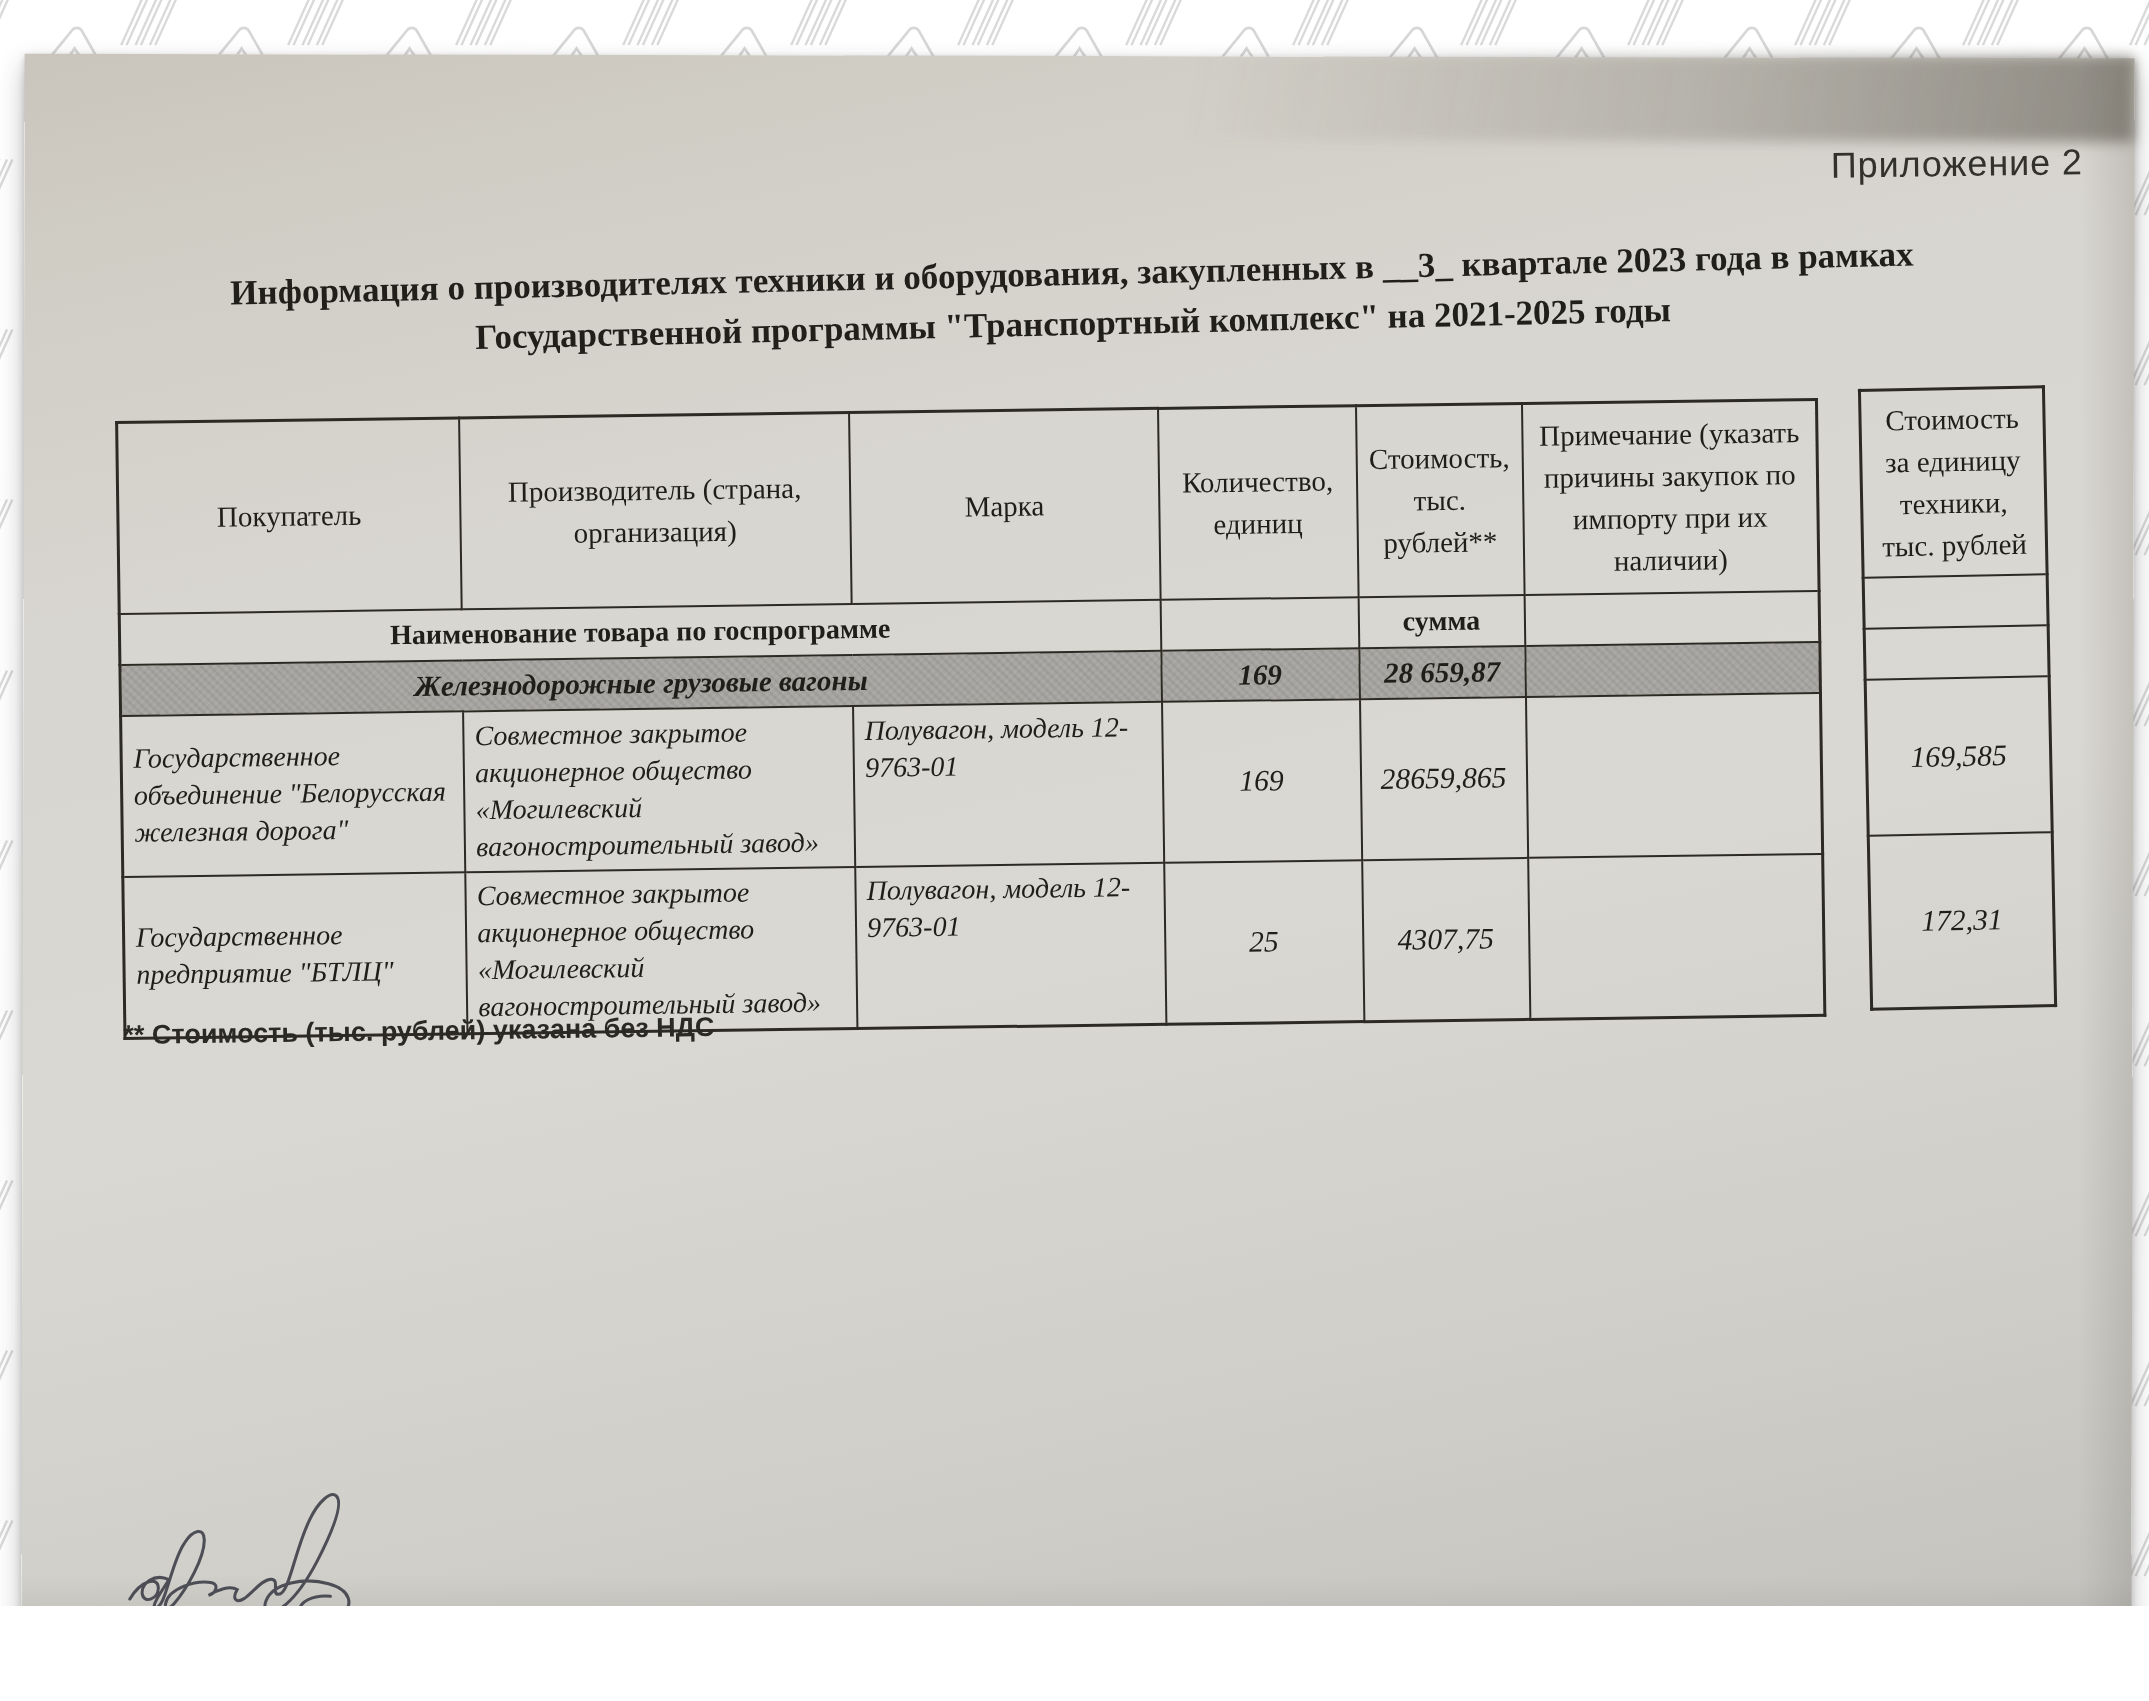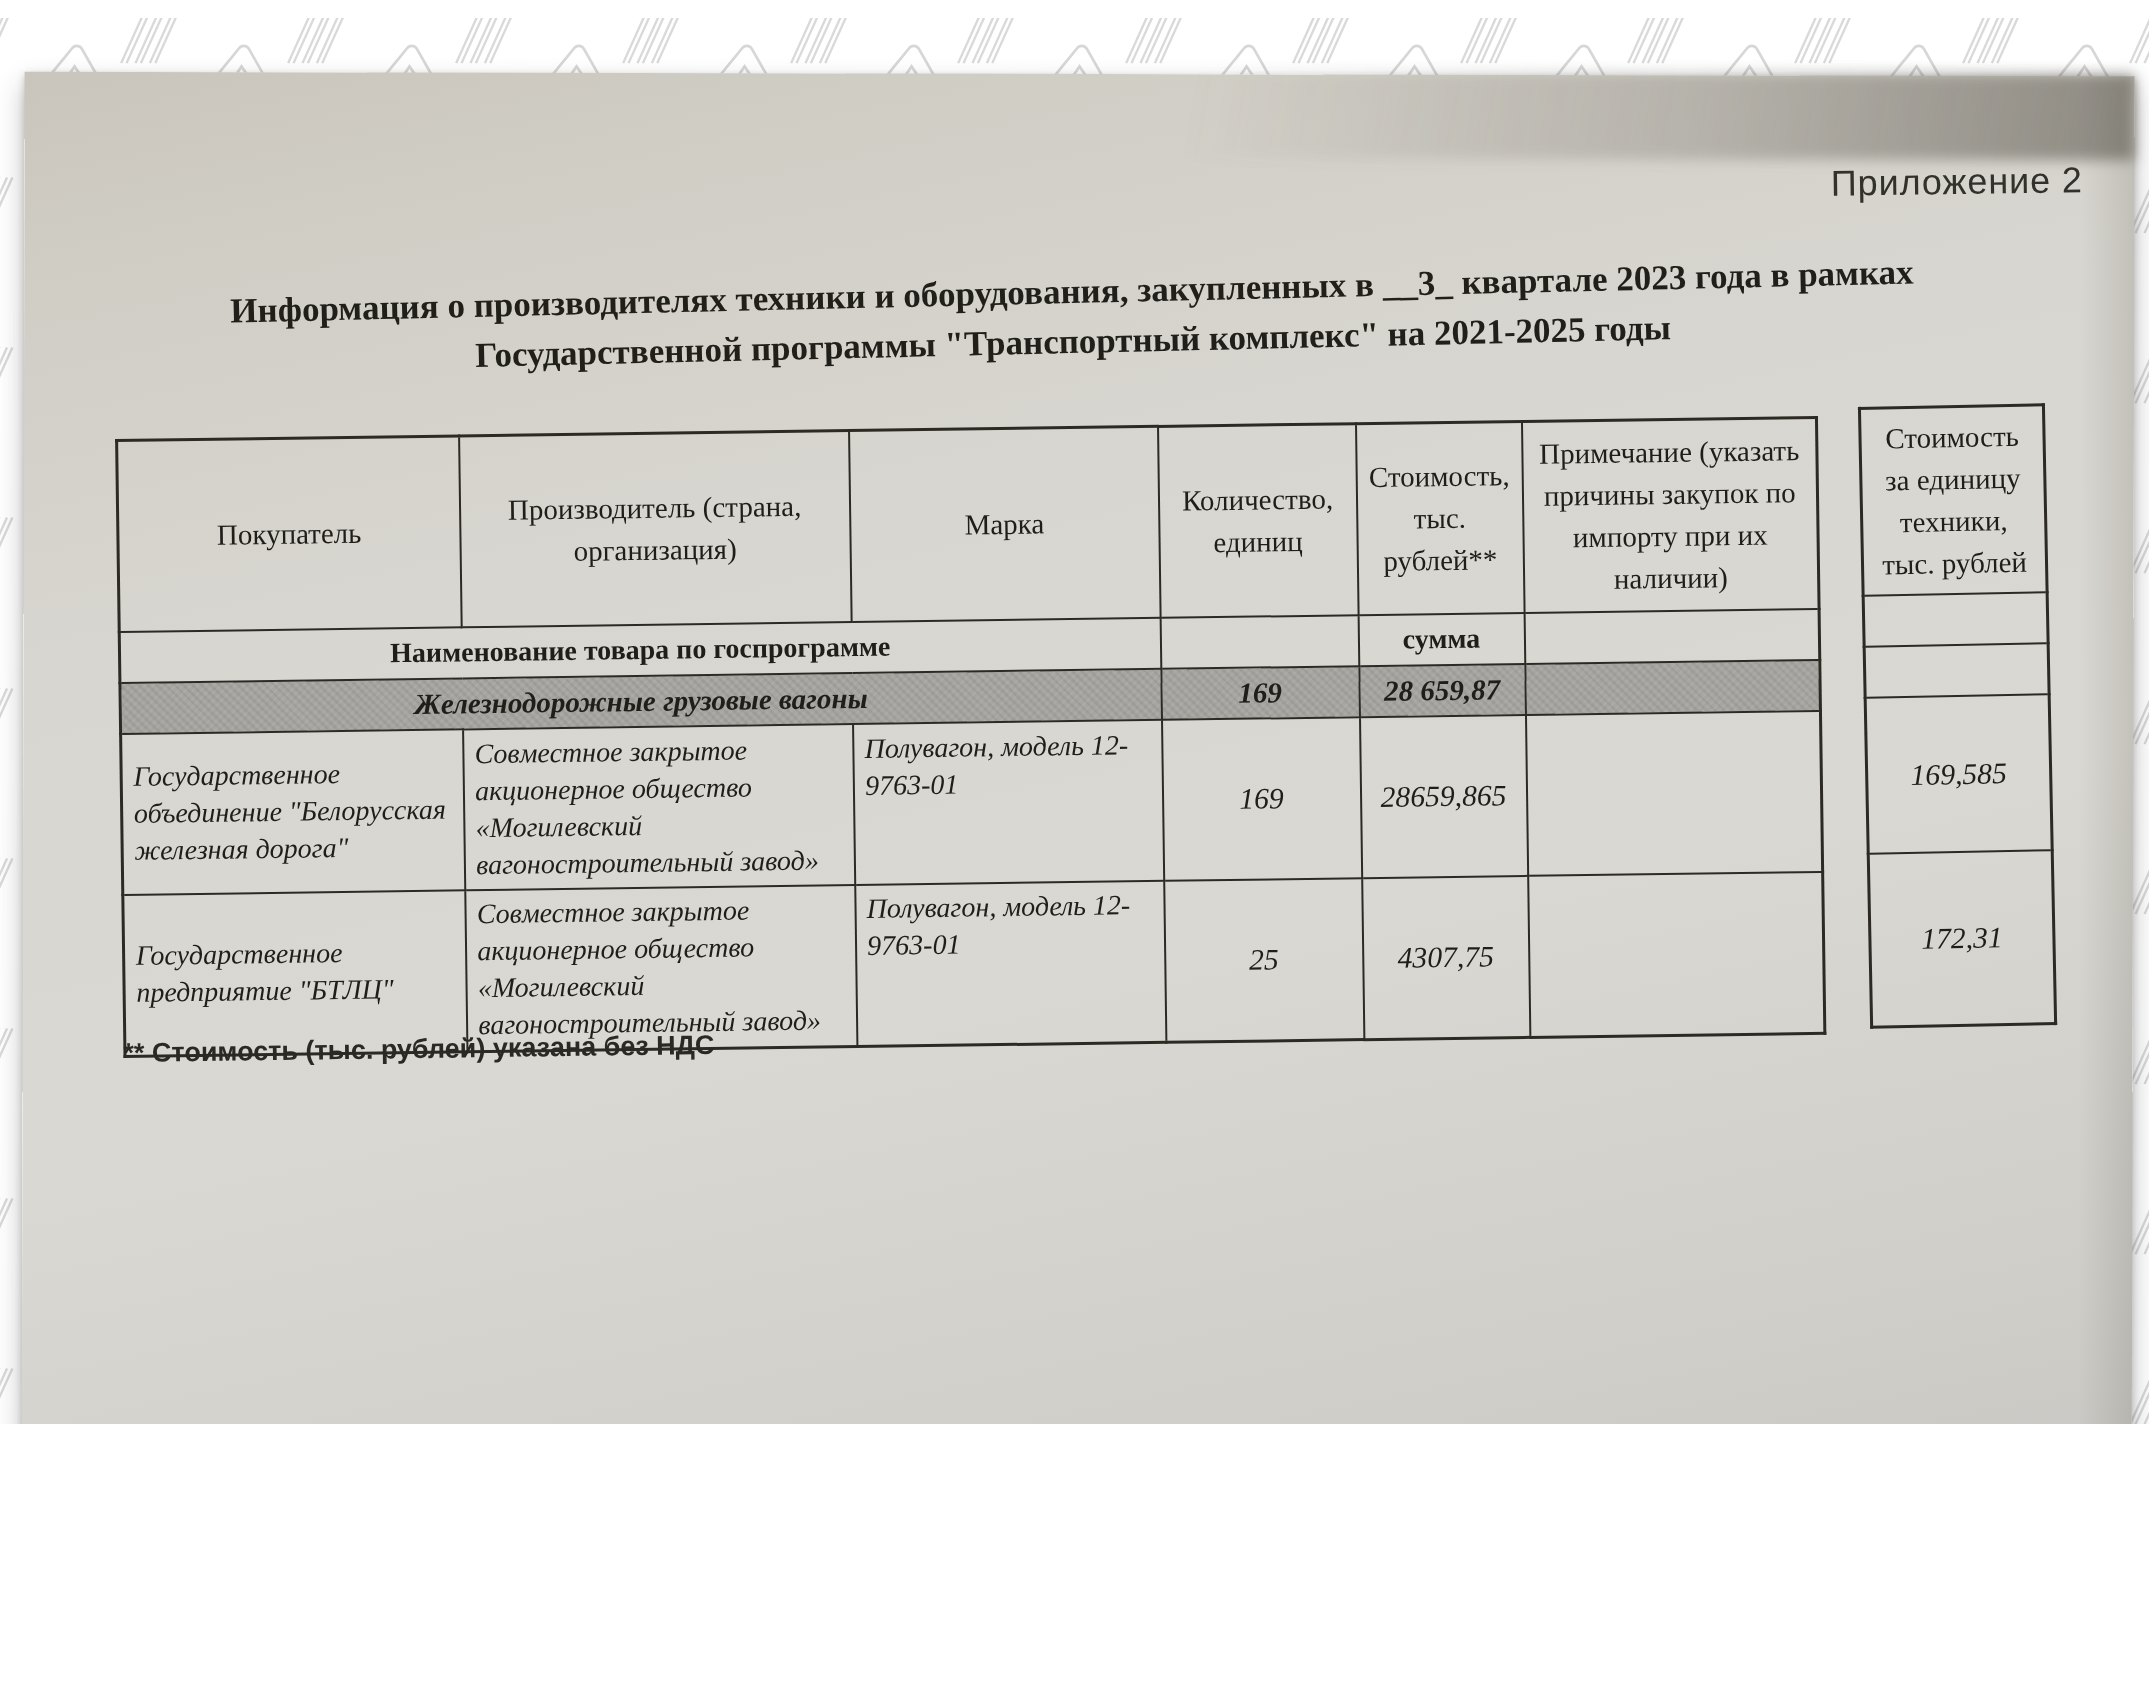--- a/index.html
+++ b/index.html
@@ -1,18 +1,18 @@
 <!DOCTYPE html>
 <html style="font-size:14.3px"><head>
 <meta charset="utf-8">
 <style>
   html,body{margin:0;padding:0;}
   .stage{
-    position:relative;width:2149px;height:1406px;background:#ffffff;
-    overflow:hidden;font-family:"Liberation Serif",serif;color:#1f1d19;margin-top:18px;
+    position:relative;width:2149px;height:1606px;background:#ffffff;
+    overflow:hidden;font-family:"Liberation Serif",serif;color:#1f1d19;
   }
   
   .watermarks{position:absolute;inset:0;}
   .wm-icon{position:absolute;}
   
   .paper{
     position:absolute;left:23px;top:56px;width:2110px;height:1583px;
     background:linear-gradient(168deg,#c9c5bc 0%,#d0cdc5 10%,#d8d6d0 30%,#dad8d2 55%,#cfcec9 80%,#c3c2be 100%);
     box-shadow:0 12.5px 27px rgba(40,40,40,0.30),0 2.7px 7.2px rgba(40,40,40,0.22);
     transform:rotate(0.12deg);

